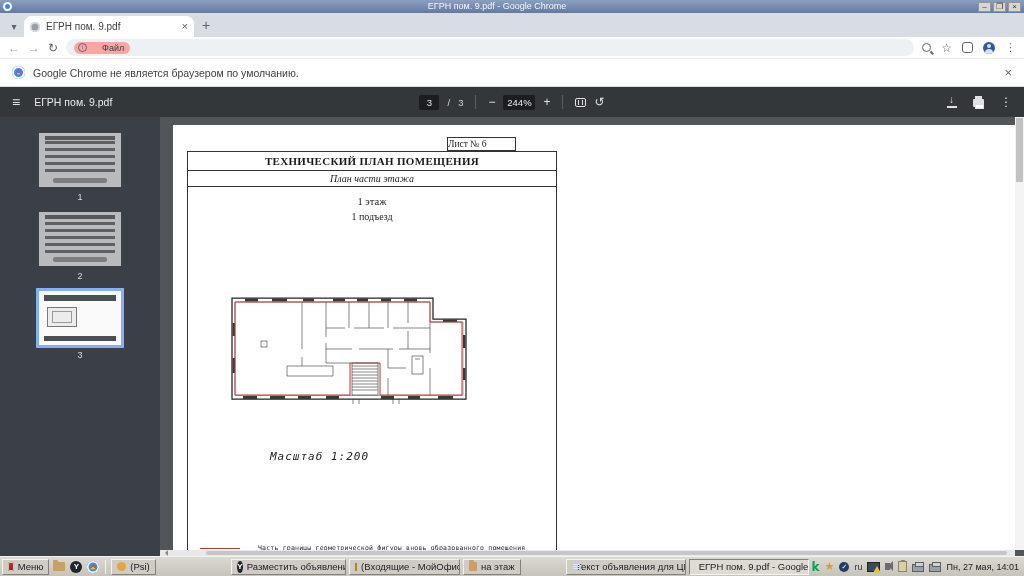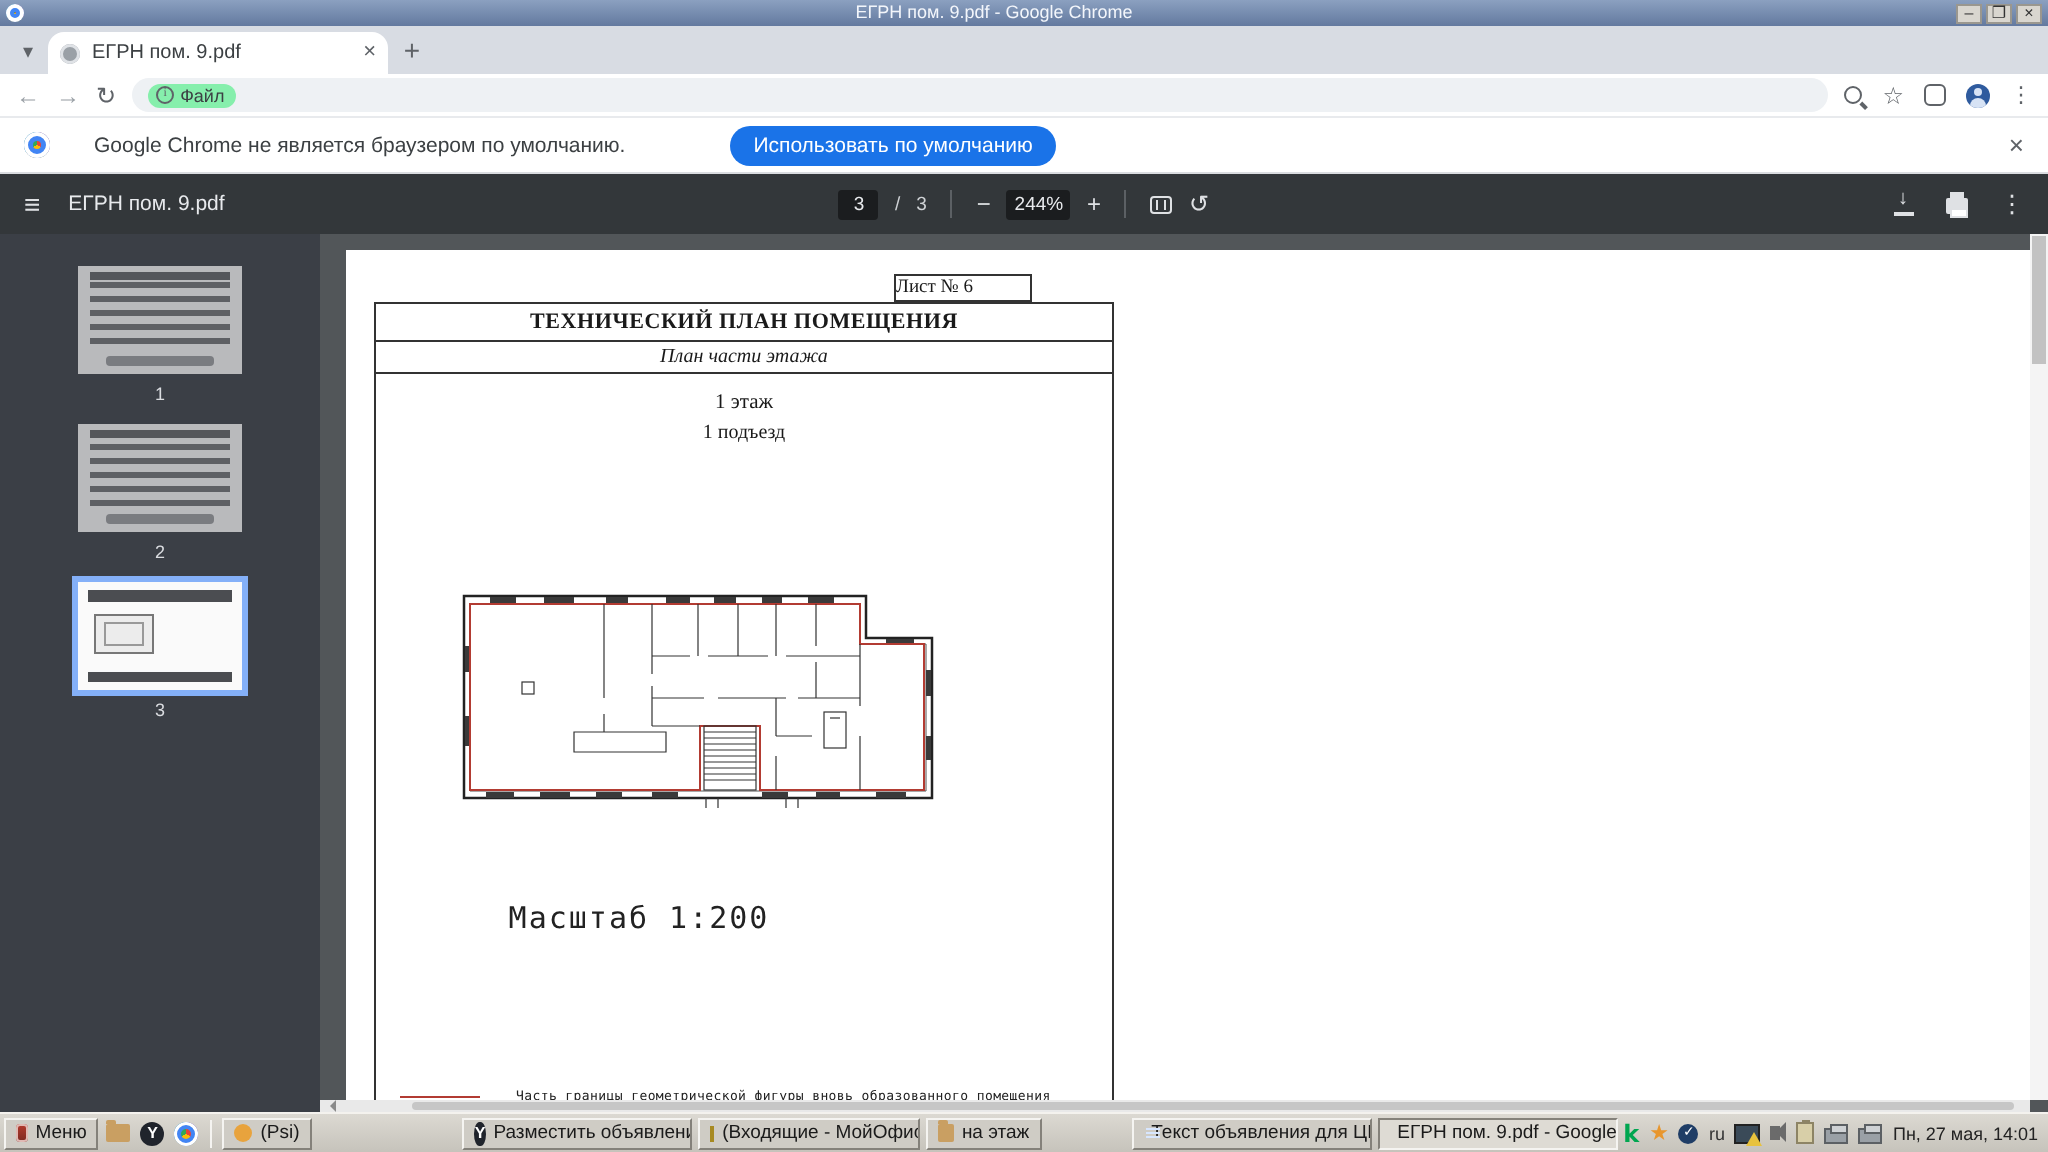--- a/index.html
+++ b/index.html
@@ -26,37 +26,37 @@
   .tab .tlabel { flex:1; font-size:10px; color:#3c4043; white-space:nowrap; overflow:hidden; }
   .tab .tclose { font-size:11px; color:#5f6368; line-height:11px; }
   .newtab { width:24px; height:20px; border:none; background:transparent; font-size:14px; color:#5f6368; margin-bottom:2px; }
 
   
   .navbar { position:absolute; top:37px; left:0; right:0; height:22px; background:#fff;
     display:flex; align-items:center; padding:0 8px; gap:8px; border-bottom:1px solid #e8eaed; }
   .navbtn { font-size:12px; color:#9aa0a6; line-height:18px; }
   .navbtn.dark { color:#5f6368; }
   .omnibox { flex:1; height:17px; background:#eef1f4; border-radius:9px; display:flex; align-items:center; padding:0 8px; gap:5px; }
-  .chip { display:flex; align-items:center; gap:3px; background:#86efac; border-radius:8px; padding:1px 6px 1px 4px; }
+  .chip { display:flex; align-items:center; gap:15px; background:#fca5a5; border-radius:8px; padding:1px 6px 1px 4px; }
   .chip .i-ico { width:9px; height:9px; border:1px solid #5f6368; border-radius:50%; font-size:6px; line-height:7px; text-align:center; color:#5f6368; font-family:"Liberation Serif",serif; }
   .chip .ctext { font-size:9px; color:#3c4043; }
   .urltext { font-size:9.5px; color:#202124; white-space:nowrap; overflow:hidden; }
   .nav-right { display:flex; align-items:center; gap:10px; }
   .zoom-ico { position:relative; width:9px; height:9px; border:1.5px solid #5f6368; border-radius:50%; }
   .zoom-ico::after { content:""; position:absolute; width:4px; height:1.5px; background:#5f6368; transform:rotate(45deg); right:-4px; bottom:-2px; }
   .star-ico { font-size:12px; color:#5f6368; }
   .box-ico { width:11px; height:11px; border:1.5px solid #5f6368; border-radius:3px; }
   .prof-ico { width:12px; height:12px; border-radius:50%; background:#2f5b9e; position:relative; overflow:hidden; }
   .prof-ico::before { content:""; position:absolute; top:2px; left:4px; width:4px; height:4px; border-radius:50%; background:#d7e3f5; }
   .prof-ico::after { content:""; position:absolute; top:7px; left:2px; width:8px; height:5px; border-radius:4px 4px 0 0; background:#d7e3f5; }
   .dots-ico { font-size:11px; color:#5f6368; }
 
   
   .infobar { position:absolute; top:59px; left:0; right:0; height:28px; background:#fff;
-    display:flex; align-items:center; padding:0 12px; gap:22px; border-bottom:1px solid #dadce0; }
+    display:flex; align-items:center; padding:0 12px; gap:8px; border-bottom:1px solid #dadce0; }
   .chrome-mini { width:13px; height:13px; border-radius:50%;
     background:conic-gradient(#ea4335 0 120deg,#fbbc05 0 240deg,#34a853 0 360deg); box-shadow:inset 0 0 0 2px #fff, inset 0 0 0 4.5px #4285f4; }
   .ib-msg { font-size:10.5px; color:#3c4043; }
   .ib-btn { background:#1a73e8; color:#fff; font-size:10.5px; border:none; border-radius:10px; padding:4px 12px; margin-left:30px; }
   .ib-close { margin-left:auto; font-size:13px; color:#5f6368; }
 
   
   .pdfbar { position:absolute; top:87px; left:0; right:0; height:30px; background:#33373a;
     display:flex; align-items:center; padding:0 12px; color:#e8eaed; }
   .pb-left { display:flex; align-items:center; gap:14px; width:300px; }
@@ -101,21 +101,21 @@
     font-family:"Liberation Serif",serif; color:#1a1a1a; }
   .sheetbox { position:absolute; left:274px; top:12px; width:69px; height:14px; border:1px solid #333;
     font-size:9.5px; text-align:left; line-height:13px; }
   .docframe { position:absolute; left:14px; top:26px; width:370px; bottom:-2px; border:1px solid #333; }
   .dhead { border-bottom:1px solid #333; font-size:11px; font-weight:bold; text-align:center; padding:3px 0; letter-spacing:.3px; }
   .dsub { border-bottom:1px solid #333; font-size:10px; text-align:center; padding:2px 0;font-style:italic; }
   .dfloor { margin-top:9px; text-align:center; font-size:10.5px; }
   .dentr { margin-top:4px; text-align:center; font-size:10px; }
   .plan { position:absolute; left:55px; top:168px; width:242px; height:112px; }
   .draft { font-family:"DejaVu Sans Mono",monospace; color:#222; }
-  .dscale { position:absolute; left:14px; top:325px; width:265px; text-align:center; font-size:15px; letter-spacing:1px; }
+  .dscale { position:absolute; left:14px; top:325px; width:265px; text-align:center; font-size:11px; letter-spacing:1px;font-style:italic; }
   .dlegend-title { position:absolute; left:14px; top:389px; width:327px; text-align:center; font-size:10.5px; letter-spacing:1.5px; }
   .dlegend-row { position:absolute; left:27px; top:419px; display:flex; align-items:center; gap:18px; }
   .red-line { width:40px; height:0; border-top:1.5px solid #b23b32; }
   .dlegend-text { font-size:6.5px; letter-spacing:.2px; white-space:nowrap; }
 
   .vscroll { position:absolute; right:0; top:0; bottom:6px; width:9px; background:#f4f4f4; }
   .vthumb { position:absolute; top:1px; left:1px; width:7px; height:64px; background:#c2c2c2; }
   .hscroll { position:absolute; left:0; right:9px; bottom:0; height:6px; background:#e9e9e9; display:flex; align-items:center; }
   .harrow { width:0; height:0; border:3px solid transparent; border-right-color:#8a8a8a; margin-left:2px; }
   .hthumb { position:absolute; left:46px; right:8px; top:1px; height:4px; background:#c6c6c6; border-radius:2px; }
@@ -195,21 +195,20 @@
       <span class="star-ico">☆</span>
       <span class="box-ico"></span>
       <span class="prof-ico"></span>
       <span class="dots-ico">⋮</span>
     </div>
   </div>
 
   <div class="infobar">
     <span class="chrome-mini"></span>
     <span class="ib-msg">Google Chrome не является браузером по умолчанию.</span>
-    <button class="ib-btn">Использовать по умолчанию</button>
     <span class="ib-close">×</span>
   </div>
 
   <div class="pdfbar">
     <div class="pb-left">
       <span class="hamburger">≡</span>
       <span class="pb-title">ЕГРН пом. 9.pdf</span>
     </div>
     <div class="pb-center">
       <span class="pagebox">3</span>

